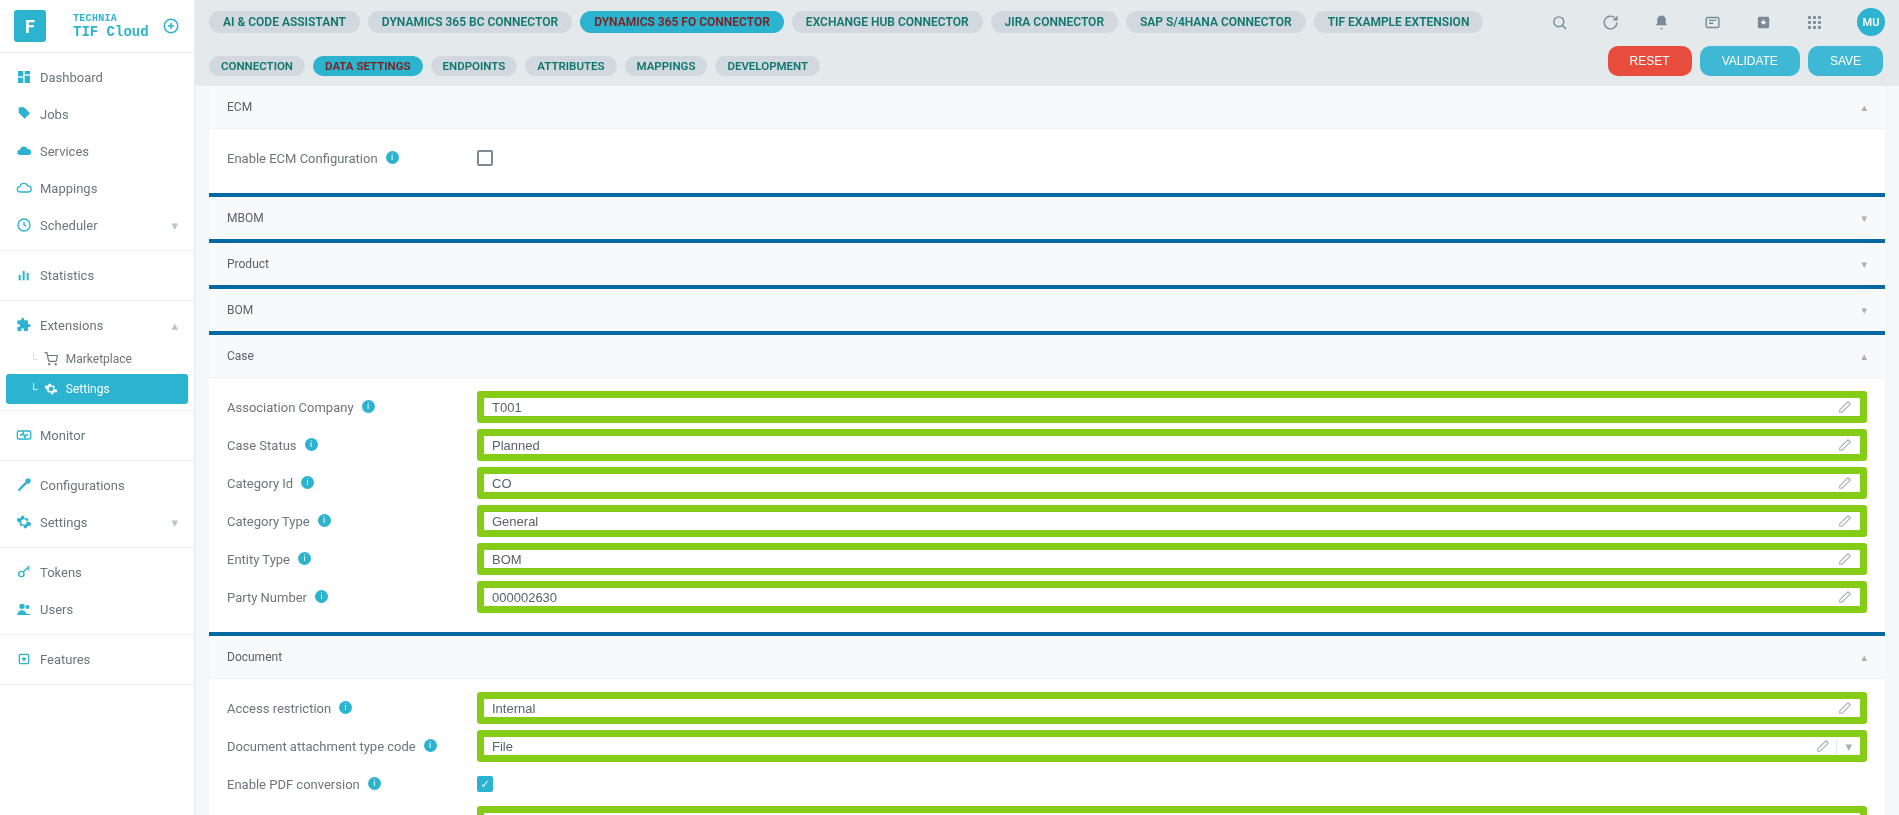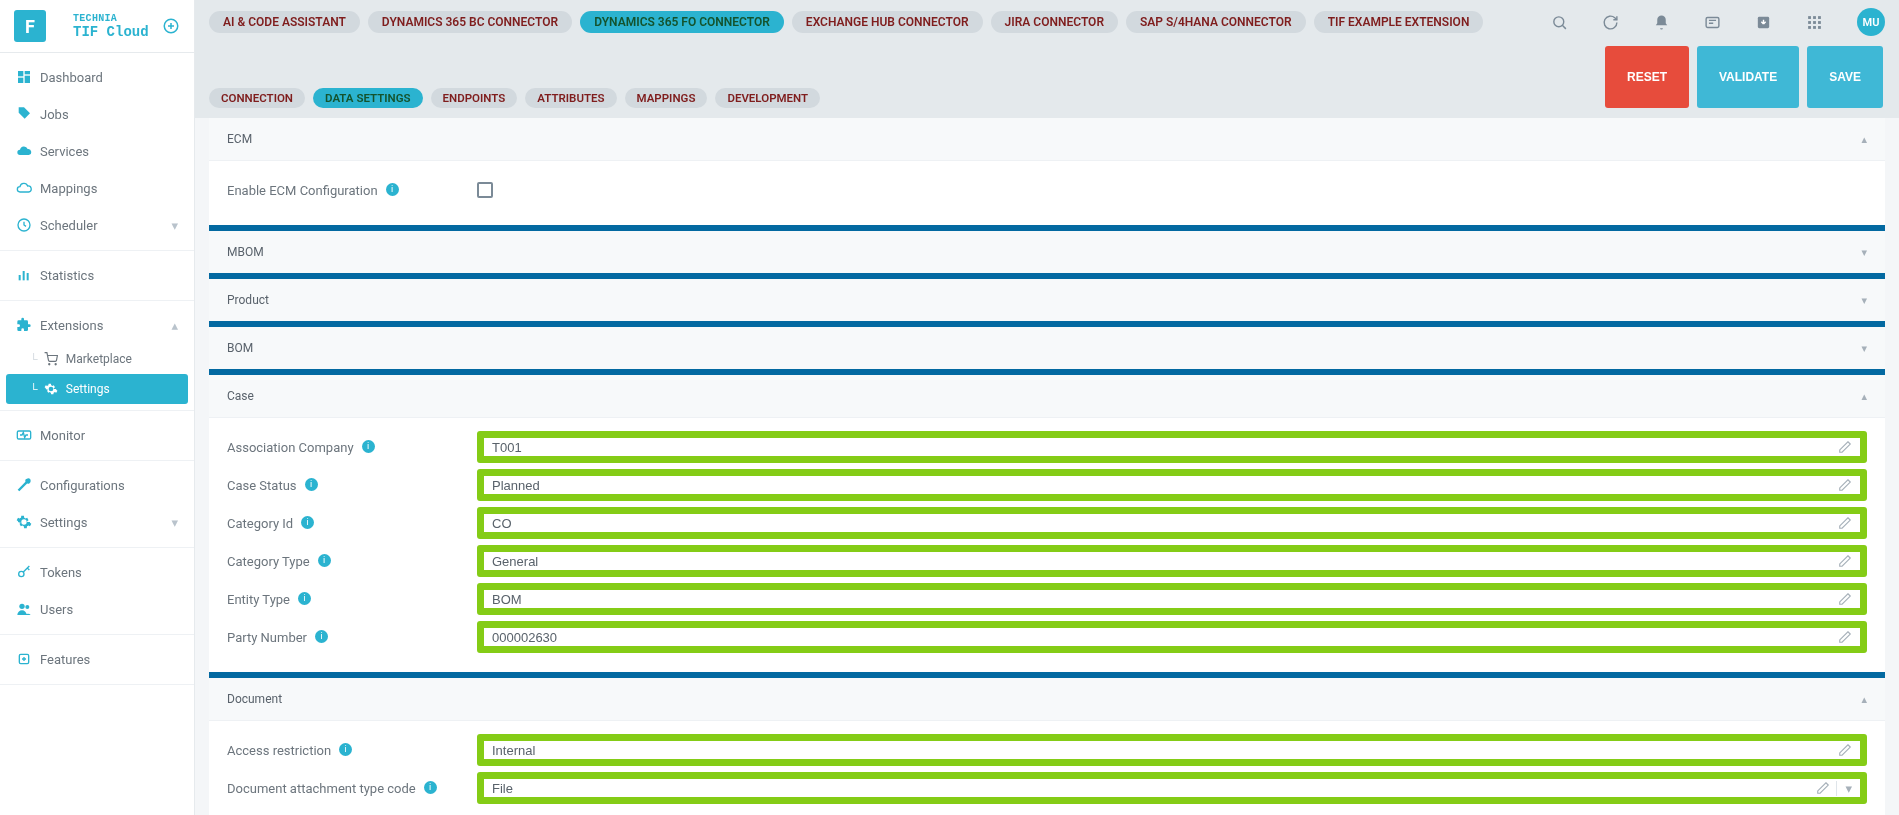--- a/index.html
+++ b/index.html
@@ -23,37 +23,37 @@
 .nav-sub { display: flex; align-items: center; padding: 8px 16px 8px 30px; font-size: 12px; color: #6c757d; cursor: pointer; }
 .nav-sub .tree { color: #cfd6dc; margin-right: 6px; font-size: 11px; }
 .nav-sub .sicon { width: 22px; display: inline-flex; color: #6c757d; }
 .nav-sub.active { background: #2bb3d0; color: #fff; border-radius: 3px; margin: 0 6px; padding-left: 24px; }
 .nav-sub.active .sicon, .nav-sub.active .tree { color: #fff; }
 
 
 .main { flex: 1; display: flex; flex-direction: column; min-width: 0; }
 .topbar { background: #e4e9ec; padding: 8px 14px 0 14px; }
 .tabs-row { display: flex; align-items: center; gap: 8px; flex-wrap: wrap; }
-.pill { background: #d2d9de; color: #7f1d1d; border-radius: 14px; padding: 4px 14px; font-size: 12px; font-weight: 600; cursor: pointer; white-space: nowrap; }
-.pill.active { background: #2bb3d0; color: #14532d; }
+.pill { background: #d2d9de; color: #0f766e; border-radius: 14px; padding: 4px 14px; font-size: 12px; font-weight: 600; cursor: pointer; white-space: nowrap; }
+.pill.active { background: #2bb3d0; color: #7f1d1d; }
 .pill.sm { padding: 3px 12px; font-size: 11.5px; }
 .topbar-icons { margin-left: auto; display: flex; align-items: center; gap: 34px; color: #7b8a97; }
 .topbar-icons .ticon { cursor: pointer; }
 .avatar { width: 28px; height: 28px; border-radius: 50%; background: #2bb3d0; color: #fff; display: flex; align-items: center; justify-content: center; font-size: 11px; font-weight: 600; }
 .subbar { display: flex; align-items: flex-end; gap: 19px; padding: 10px 0 10px 0; }
-.action-btn { border: none; border-radius: 3px; padding: 24px 22px; font-size: 12px; font-weight: 700; color: #fff; cursor: pointer; }
+.action-btn { border: none; border-radius: 10px; padding: 8px 22px; font-size: 12px; font-weight: 400; color: #fff; cursor: pointer; }
 .btn-reset { background: #e74c3c; }
 .btn-validate { background: #3fb8d6; }
 .btn-save { background: #3fb8d6; }
 .actions { margin-left: auto; display: flex; gap: 8px; margin-right: 2px; }
 
 
 .content { flex: 1; overflow-y: auto; padding: 0 14px 14px 14px; }
 .card { background: #fff; border-radius: 3px; }
-.section-head { display: flex; align-items: center; padding: 14px 18px; border-top: 6px solid #0369a1; background: #f7f9fa; cursor: pointer; }
+.section-head { display: flex; align-items: center; padding: 14px 18px; border-top: 4px solid #0369a1; background: #f7f9fa; cursor: pointer; }
 .section-head:first-child { border-top: none; }
 .section-title { flex: 1; color: #59626b; font-size: 12px; }
 .caret { color: #a6b0b9; font-size: 11px; }
 .section-body { padding: 12px 18px 14px 18px; border-top: 1px solid #eef1f4; }
 .form-row { display: flex; align-items: center; min-height: 34px; margin-bottom: 4px; }
 .form-label { width: 250px; display: flex; align-items: flex-start; gap: 8px; color: #6c757d; font-size: 13px; }
 .info-dot { width: 13px; height: 13px; border-radius: 50%; background: #2bb3d0; color: #fff; display: inline-flex; align-items: center; justify-content: center; font-size: 9px; cursor: pointer; }
 .input-wrap { flex: 1; display: flex; align-items: center; border: 7px solid #84cc16; border-radius: 3px; background: #fff; height: 32px; padding: 0 8px; }
 .input-wrap input { flex: 1; border: none; outline: none; font-size: 13px; color: #59626b; background: transparent; }
 .input-wrap .edit-ic { color: #a6b0b9; cursor: pointer; margin-left: 6px; }

